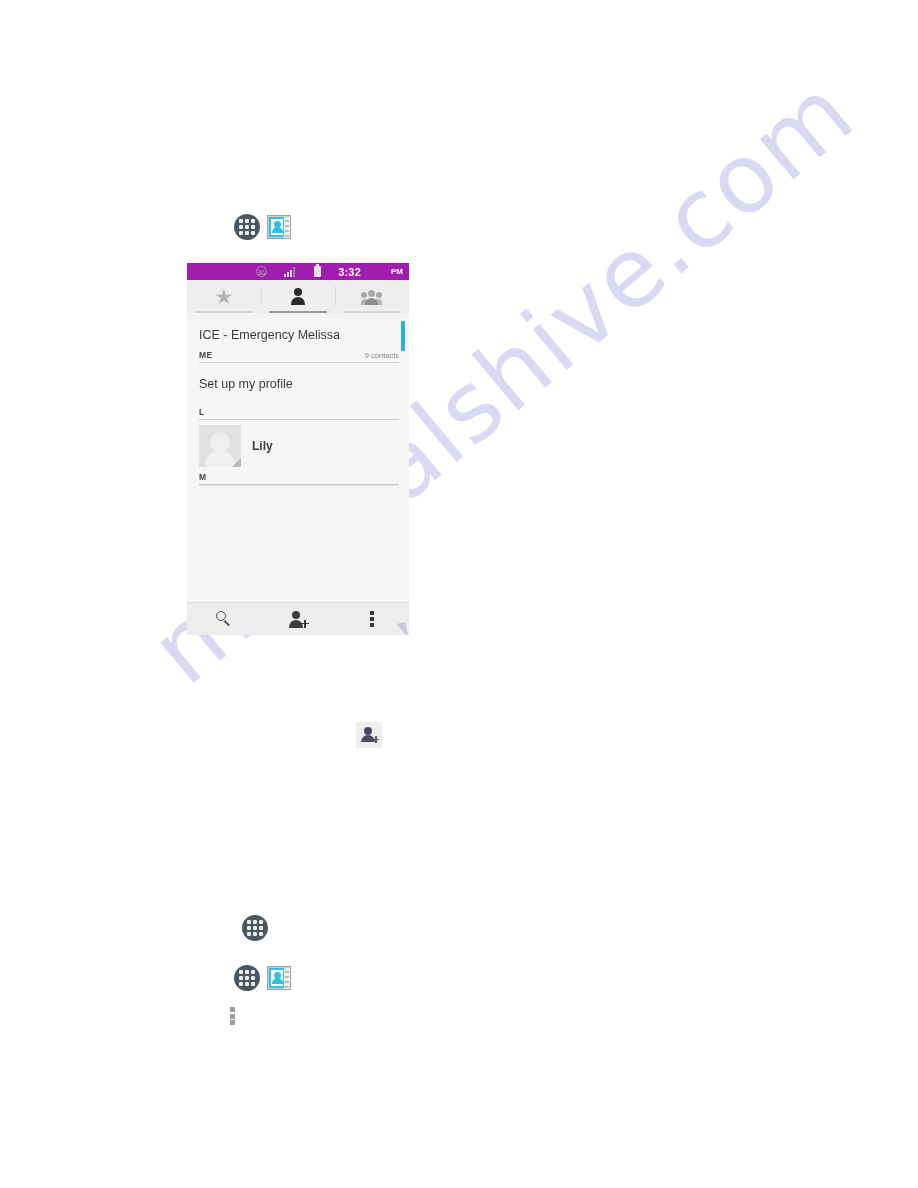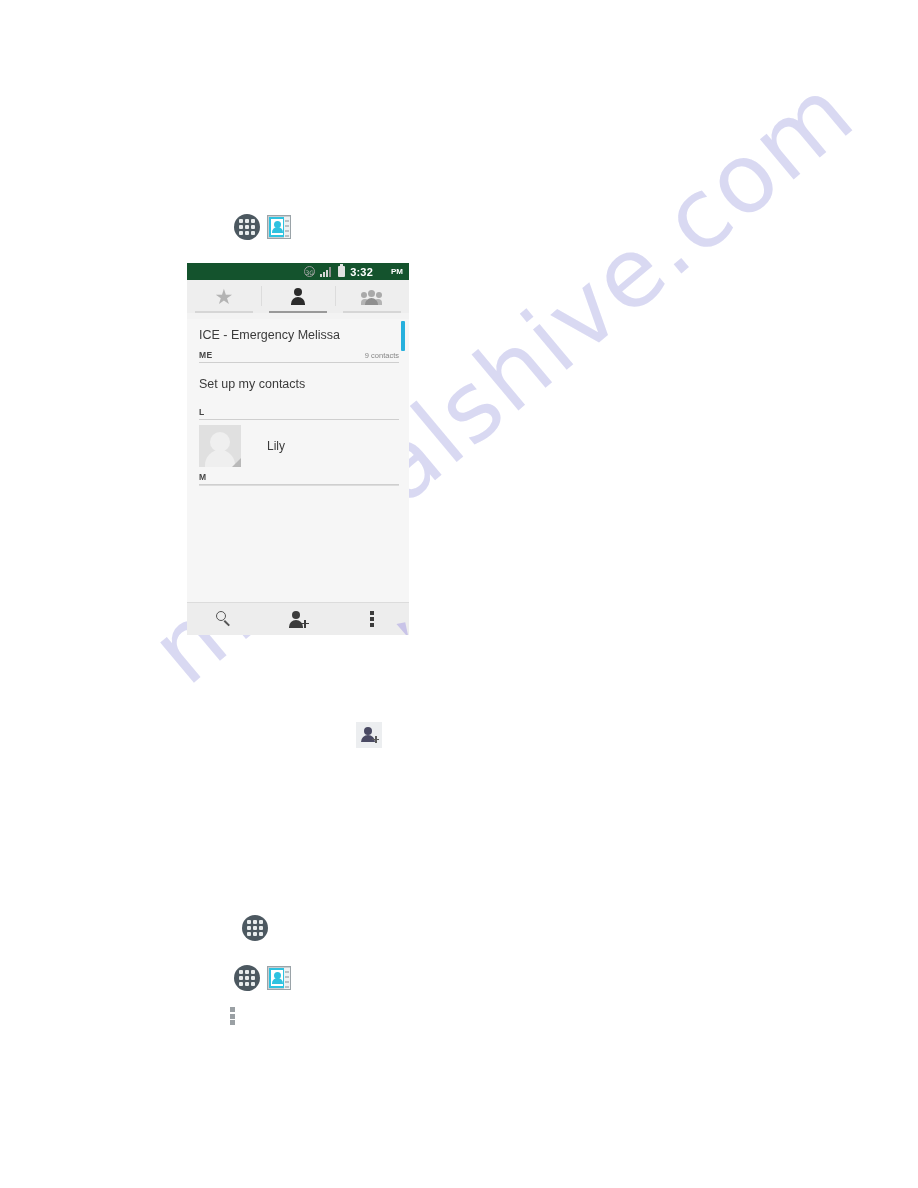--- a/index.html
+++ b/index.html
@@ -155,26 +155,26 @@
     width: 222px;
     height: 372px;
     background: #f3f3f3;
     z-index: 8;
     overflow: hidden;
   }
 
   
   .status-bar {
     height: 17px;
-    background: #14532d;
+    background: #a21caf;
     display: flex;
     align-items: center;
     justify-content: flex-end;
     padding-right: 6px;
-    gap: 5px;
+    gap: 17px;
   }
   .sb-3g {
     width: 11px; height: 11px;
     border-radius: 50%;
     border: 1px solid #9a9a9a;
     color: #bdbdbd;
     font-family: "DejaVu Sans", sans-serif;
     font-size: 6px;
     line-height: 11px;
     text-align: center;
@@ -338,21 +338,22 @@
   }
   .profile-row {
     padding: 14px 0 16px 12px;
     font-size: 12.5px;
     color: #3b3b3b;
   }
   .contact-row {
     display: flex;
     align-items: center;
     padding: 5px 0 5px 12px;
-    gap: 26px;
+    gap: 11px;
+    font-weight: bold;
   }
   .avatar {
     width: 42px; height: 42px;
     background: #e0e0e0;
     position: relative;
     overflow: hidden;
     flex: none;
   }
   .avatar .av-head {
     position: absolute;
@@ -563,21 +564,21 @@
   <div class="list-area">
     <div class="list-card">
 
       <div class="account-title">ICE - Emergency Melissa</div>
 
       <div class="section-row">
         <span class="section-label">ME</span>
         <span class="section-count">9 contacts</span>
       </div>
 
-      <div class="profile-row">Set up my contacts</div>
+      <div class="profile-row">Set up my profile</div>
 
       <div class="section-row">
         <span class="section-label">L</span>
         <span class="section-count"></span>
       </div>
 
       <div class="contact-row">
         <div class="avatar">
           <div class="av-head"></div>
             <div class="av-body"></div>

